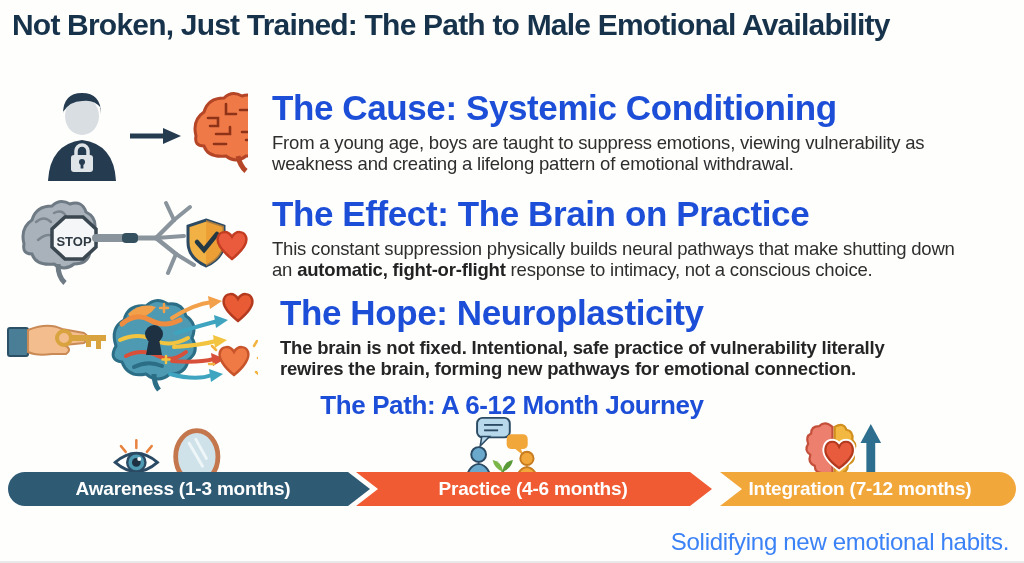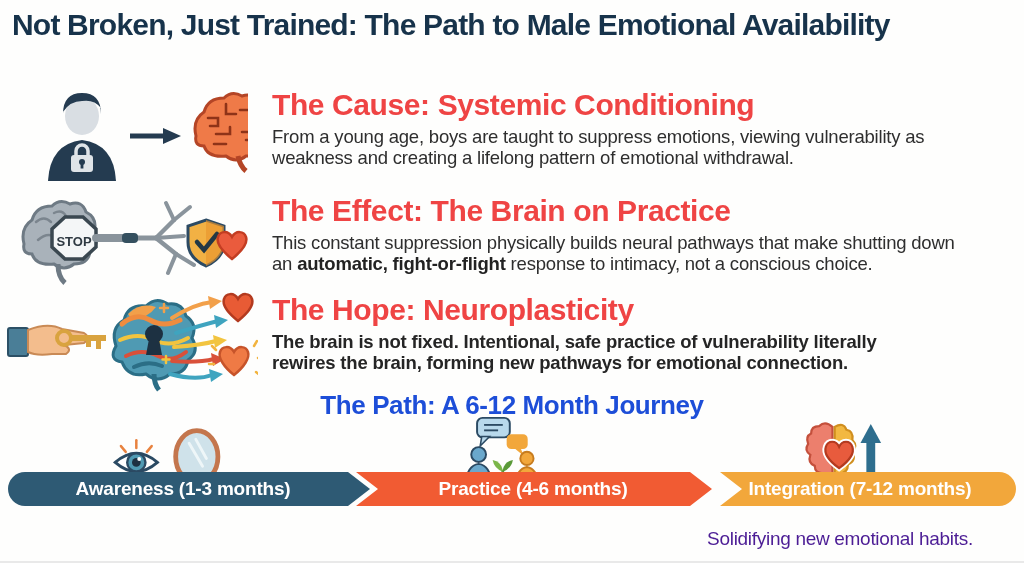--- a/index.html
+++ b/index.html
@@ -8,21 +8,21 @@
     background:#fefefdff;overflow:hidden;
     font-family:"Liberation Sans",sans-serif;
   }
   .title{
     position:absolute;top:8px;left:12px;white-space:nowrap;
     font-size:30px;font-weight:bold;letter-spacing:-0.8px;color:#17334b;
   }
   .sec-icon{position:absolute;}
   .sec-text{position:absolute;left:272px;width:700px;}
   .sec-heading{
-    font-size:30px;font-weight:bold;letter-spacing:-0.4px;color:#ef4444;margin:0 0 4px 0;
+    font-size:35px;font-weight:bold;letter-spacing:-0.4px;color:#1d4ed8;margin:0 0 4px 0;
   }
   .sec-body{
     font-size:18.5px;line-height:1.15;color:#2e2e2e;margin:0;letter-spacing:-0.2px;
   }
   .sec-body b{color:#222;}
   .sec-body.bold{font-weight:bold;color:#252525;}
   .path-heading{
     position:absolute;top:390px;left:0;width:1024px;text-align:center;
     font-size:26px;font-weight:bold;letter-spacing:-0.4px;color:#1d4ed8;
   }
@@ -31,21 +31,21 @@
   .timeline svg{position:absolute;top:0;left:0;}
   .stage-label{
     position:absolute;top:0;height:34px;display:flex;align-items:center;justify-content:center;
     color:#ffffff;font-weight:bold;font-size:19px;letter-spacing:-0.2px;
   }
   .label-awareness{left:0;width:350px;}
   .label-practice{left:355px;width:340px;}
   .label-integration{left:702px;width:300px;}
   .footnote{
     position:absolute;top:528px;left:655px;width:370px;text-align:center;
-    font-size:19px;color:#4c1d95;letter-spacing:-0.3px;
+    font-size:24px;color:#3b82f6;letter-spacing:-0.3px;
   }
 </style>
 </head>
 <body>
 
 <div class="canvas">
 
   <div class="title">Not Broken, Just Trained: The Path to Male Emotional Availability</div>
 
   <div class="sec-icon" style="top:84px;left:30px;">
@@ -164,21 +164,21 @@
         <path d="M16,29 C6,21 0,13 2,7 C4,1 12,0 16,7 C20,0 28,1 30,7 C32,13 26,21 16,29 Z" fill="#e85b35" stroke="#b33a1f" stroke-width="2.5"></path>
       </g>
       <g transform="translate(212,58)">
         <g stroke="#f2b43f" stroke-width="2.5" stroke-linecap="round">
           <path d="M36,2 l3,-5 M40,14 l6,-1 M38,28 l5,4 M-2,6 l-4,-4 M-4,20 h-5"></path>
         </g>
         <path d="M16,31 C6,23 0,14 2,8 C4,2 12,1 16,8 C20,1 28,2 30,8 C32,14 26,23 16,31 Z" fill="#ef7a45" stroke="#c7542a" stroke-width="2.5"></path>
       </g>
     </svg>
   </div>
-  <div class="sec-text" style="top:293px;">
+  <div class="sec-text" style="top:293px;margin-left:8px;">
     <div class="sec-heading">The Hope: Neuroplasticity</div>
     <p class="sec-body bold" style="width:650px;">The brain is not fixed. Intentional, safe practice of vulnerability literally rewires the brain, forming new pathways for emotional connection.</p>
   </div>
 
   <div class="path-heading">The Path: A 6-12 Month Journey</div>
 
   <div class="stage-icon" style="top:424px;left:103px;">
     <svg width="130" height="72" viewBox="0 0 130 75">
       <g stroke="#e8823f" stroke-width="2.6" stroke-linecap="round">
         <line x1="32" y1="17" x2="32" y2="25"></line>

